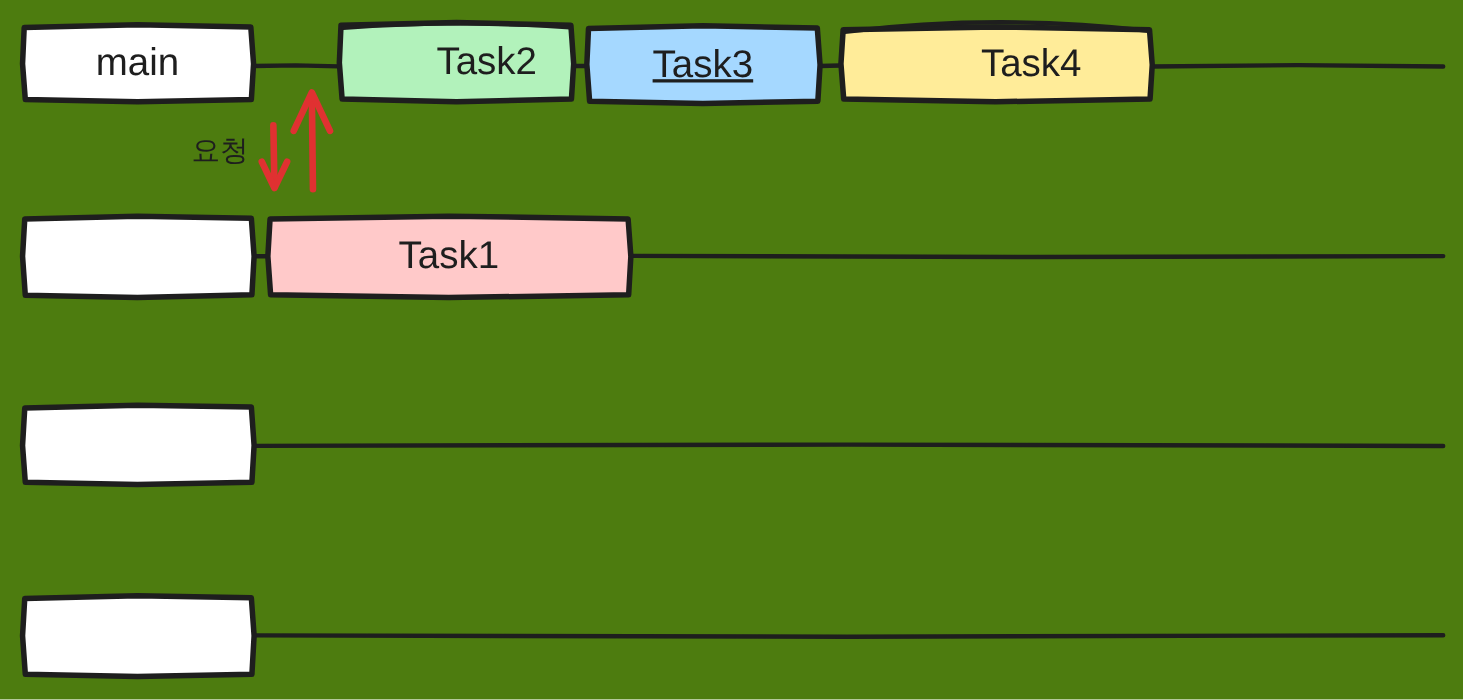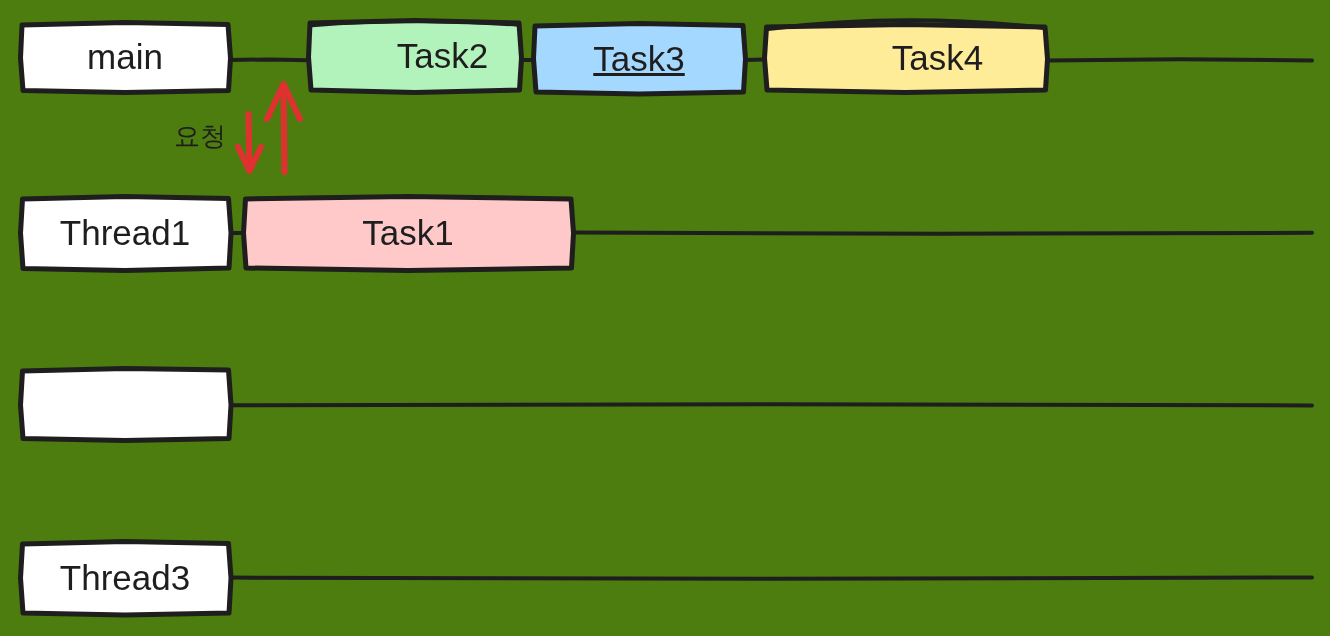--- a/index.html
+++ b/index.html
@@ -85,22 +85,20 @@
       </g>
 
       <g>
         <path fill="none" stroke="#e03131" stroke-width="6" class="hand" d="M284.5 172 L283.5 85"></path>
         <path fill="none" stroke="#e03131" stroke-width="6" class="hand" d="M267 119 L283.5 84 L300 119"></path>
       </g>
     </g>
   </svg>
 
   <div class="lane-label" style="left:20px; top:22px; width:210px; height:70px;">main</div>
-  <div class="lane-label" style="left:20px; top:196px; width:210px; height:74px;">Thread1</div>
-  <div class="lane-label" style="left:20px; top:541px; width:210px; height:74px;">Thread3</div>
 
   <div class="task-label" style="left:292px; top:20px; width:213px; height:72px;margin-left:44px;">Task2</div>
   <div class="task-label" style="left:533px; top:23px; width:212px; height:71px;text-decoration:underline;">Task3</div>
   <div class="task-label" style="left:764px; top:24px; width:283px; height:68px;padding-left:32px;">Task4</div>
   <div class="task-label" style="left:243px; top:196px; width:330px; height:74px;">Task1</div>
 
   <div class="anno-label" style="left:160px; top:116px; width:80px; height:40px;">요청</div>
 
 </div>
 

